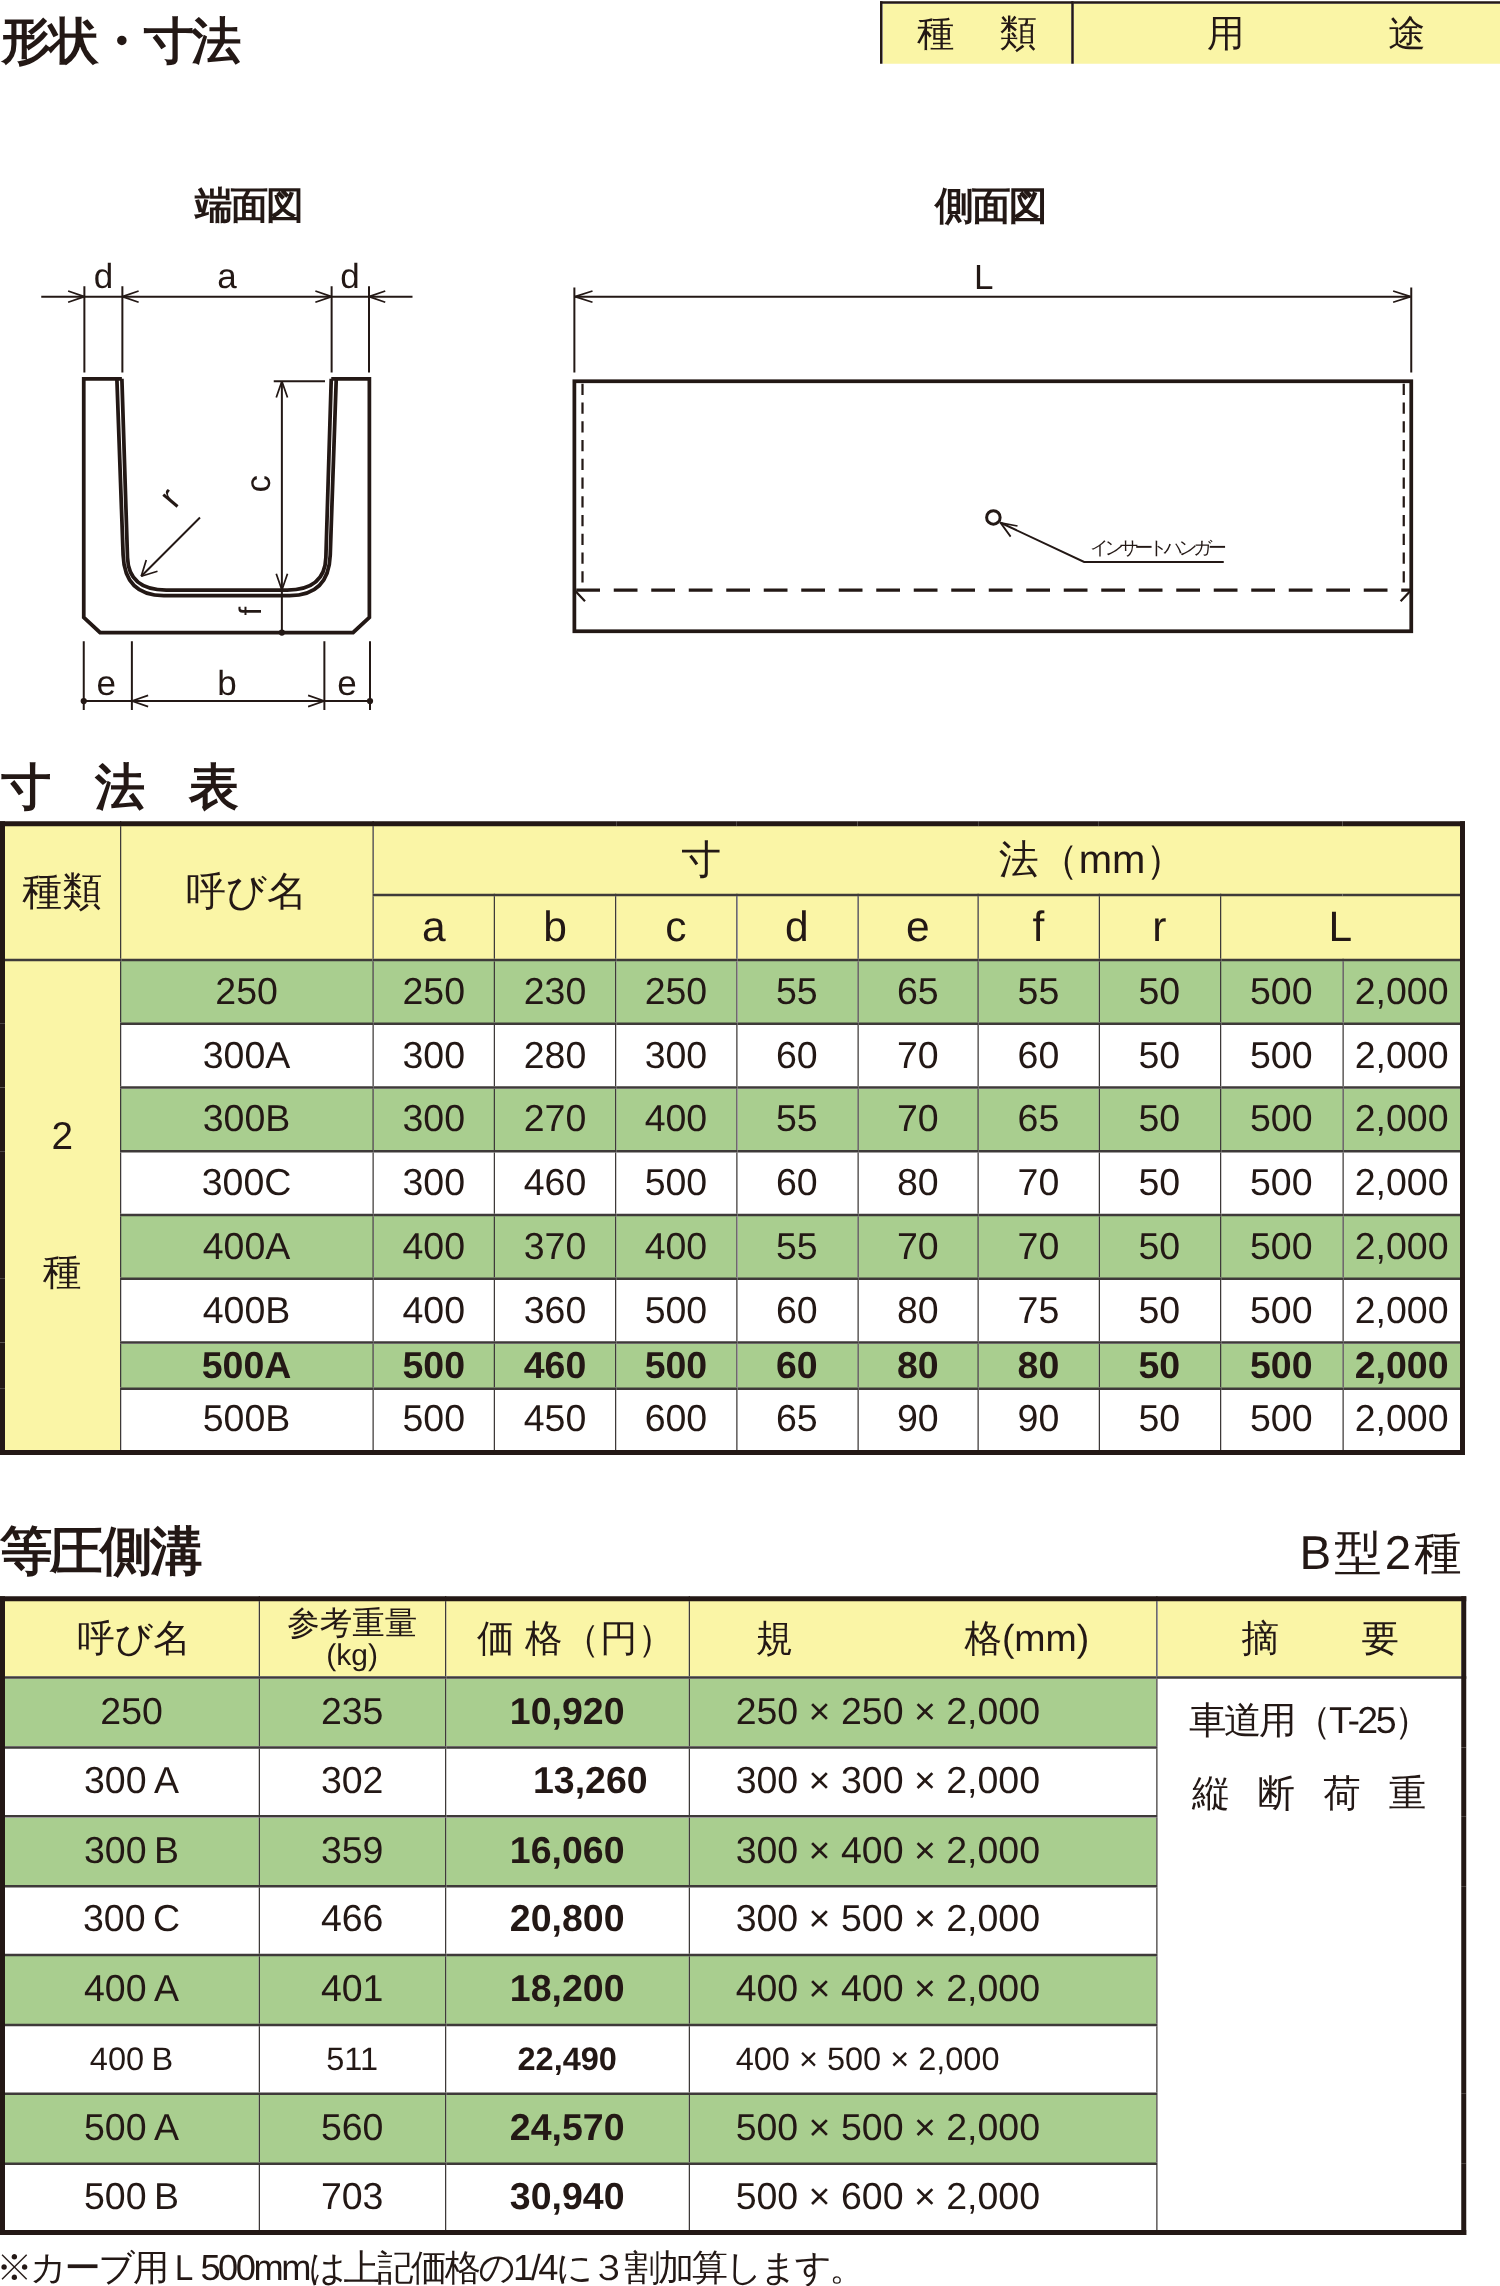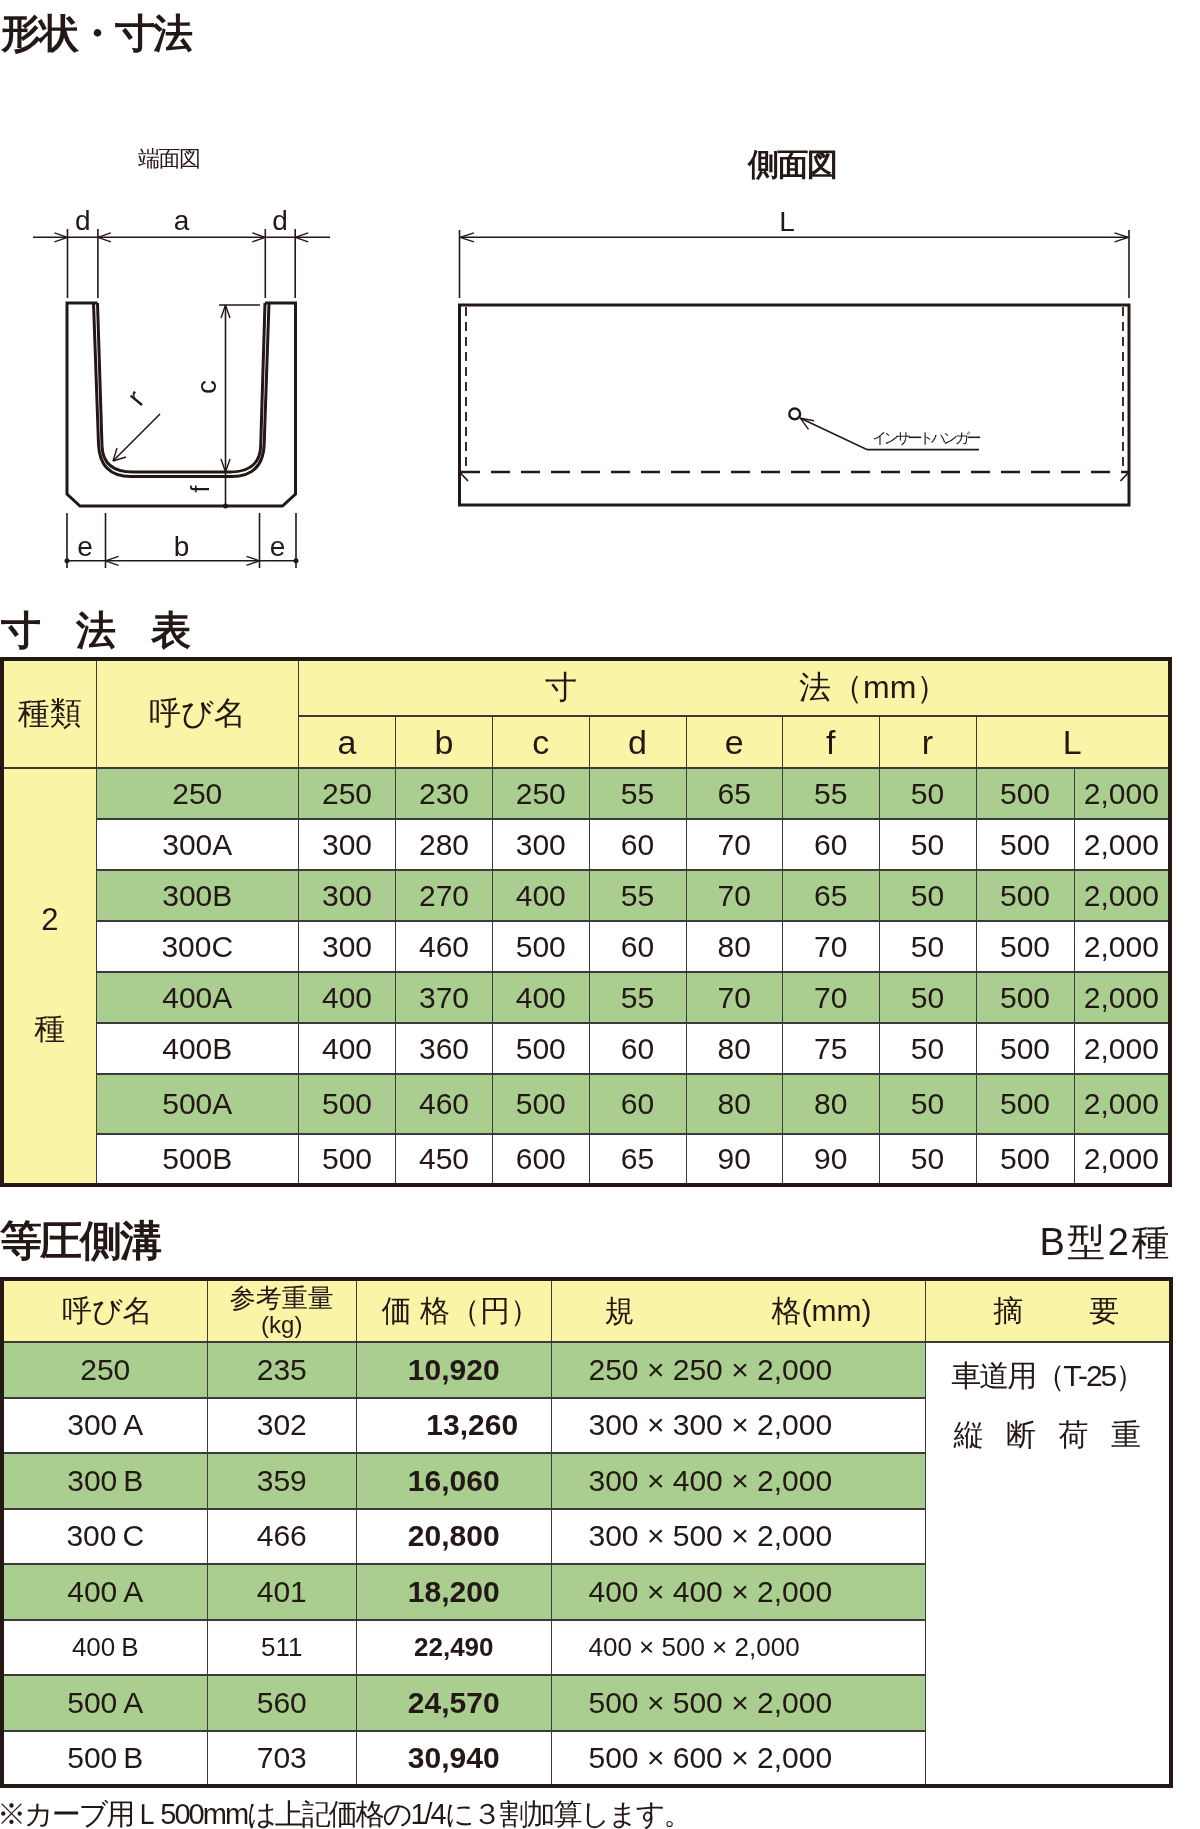--- a/index.html
+++ b/index.html
@@ -15,25 +15,29 @@
   svg text{font-family:"Liberation Sans",sans-serif;fill:#231815;}
 </style>
 </head>
 <body>
 
 <div class="abs t1" style="left:1px;top:13px;letter-spacing:-2px;">形状・寸法</div>
 
 <div class="abs" style="left:704px;top:1px;">
 <table style="width:496px;">
   <tbody>
+        <tr style="height:49px;">
+    <td class="yl" style="width:151px;border-top:2px solid #231815;border-left:2px solid #231815;border-right:2px solid #231815;font-size:30px;">種<span style="display:inline-block;width:36px;"></span>類</td>
+    <td class="yl" style="width:342px;border-top:2px solid #231815;font-size:30px;"><span style="display:inline-block;margin-left:46px;">用<span style="display:inline-block;width:115px;"></span>途</span></td>
+  </tr>
 </tbody>
     </table>
 </div>
 
-<div class="abs" style="left:138px;top:144px;font-size:22px;font-weight:normal;letter-spacing:-1.5px;">端面図</div>
+<div class="abs" style="left:156px;top:144px;font-size:30px;font-weight:bold;letter-spacing:-1.5px;">端面図</div>
 
 <div class="abs" style="left:748px;top:144px;font-size:31px;font-weight:bold;letter-spacing:-1.5px;">側面図</div>
 
 <svg class="abs" style="left:0;top:190px;" width="370" height="385" viewBox="0 190 370 385">
   <g stroke="#231815" fill="none">
 
     <path d="M33,237.3 H330" stroke-width="1.6"></path>
 
     <path d="M67.5,229 V298 M97.9,229 V298 M265.3,229 V298 M295.2,229 V298" stroke-width="1.6"></path>
 
@@ -210,21 +214,21 @@
           <td class="wh" style="border:1px solid #3e3a39;border-top:2px solid #3e3a39;border-bottom:2px solid #3e3a39;">400</td>
           <td class="wh" style="border:1px solid #3e3a39;border-top:2px solid #3e3a39;border-bottom:2px solid #3e3a39;">360</td>
           <td class="wh" style="border:1px solid #3e3a39;border-top:2px solid #3e3a39;border-bottom:2px solid #3e3a39;">500</td>
           <td class="wh" style="border:1px solid #3e3a39;border-top:2px solid #3e3a39;border-bottom:2px solid #3e3a39;">60</td>
           <td class="wh" style="border:1px solid #3e3a39;border-top:2px solid #3e3a39;border-bottom:2px solid #3e3a39;">80</td>
           <td class="wh" style="border:1px solid #3e3a39;border-top:2px solid #3e3a39;border-bottom:2px solid #3e3a39;">75</td>
           <td class="wh" style="border:1px solid #3e3a39;border-top:2px solid #3e3a39;border-bottom:2px solid #3e3a39;">50</td>
           <td class="wh" style="border:1px solid #3e3a39;border-top:2px solid #3e3a39;border-bottom:2px solid #3e3a39;">500</td>
           <td class="wh" style="border:1px solid #3e3a39;border-top:2px solid #3e3a39;border-bottom:2px solid #3e3a39;">2,000</td>
         </tr>
-        <tr style="height: 60px; font-size: 30px;">
+        <tr style="height: 37px; font-size: 30px; font-weight: bold;">
           <td class="gr" style="border:1px solid #3e3a39;border-top:2px solid #3e3a39;border-bottom:2px solid #3e3a39;">500A</td>
           <td class="gr" style="border:1px solid #3e3a39;border-top:2px solid #3e3a39;border-bottom:2px solid #3e3a39;">500</td>
           <td class="gr" style="border:1px solid #3e3a39;border-top:2px solid #3e3a39;border-bottom:2px solid #3e3a39;">460</td>
           <td class="gr" style="border:1px solid #3e3a39;border-top:2px solid #3e3a39;border-bottom:2px solid #3e3a39;">500</td>
           <td class="gr" style="border:1px solid #3e3a39;border-top:2px solid #3e3a39;border-bottom:2px solid #3e3a39;">60</td>
           <td class="gr" style="border:1px solid #3e3a39;border-top:2px solid #3e3a39;border-bottom:2px solid #3e3a39;">80</td>
           <td class="gr" style="border:1px solid #3e3a39;border-top:2px solid #3e3a39;border-bottom:2px solid #3e3a39;">80</td>
           <td class="gr" style="border:1px solid #3e3a39;border-top:2px solid #3e3a39;border-bottom:2px solid #3e3a39;">50</td>
           <td class="gr" style="border:1px solid #3e3a39;border-top:2px solid #3e3a39;border-bottom:2px solid #3e3a39;">500</td>
           <td class="gr" style="border:1px solid #3e3a39;border-top:2px solid #3e3a39;border-bottom:2px solid #3e3a39;">2,000</td>

